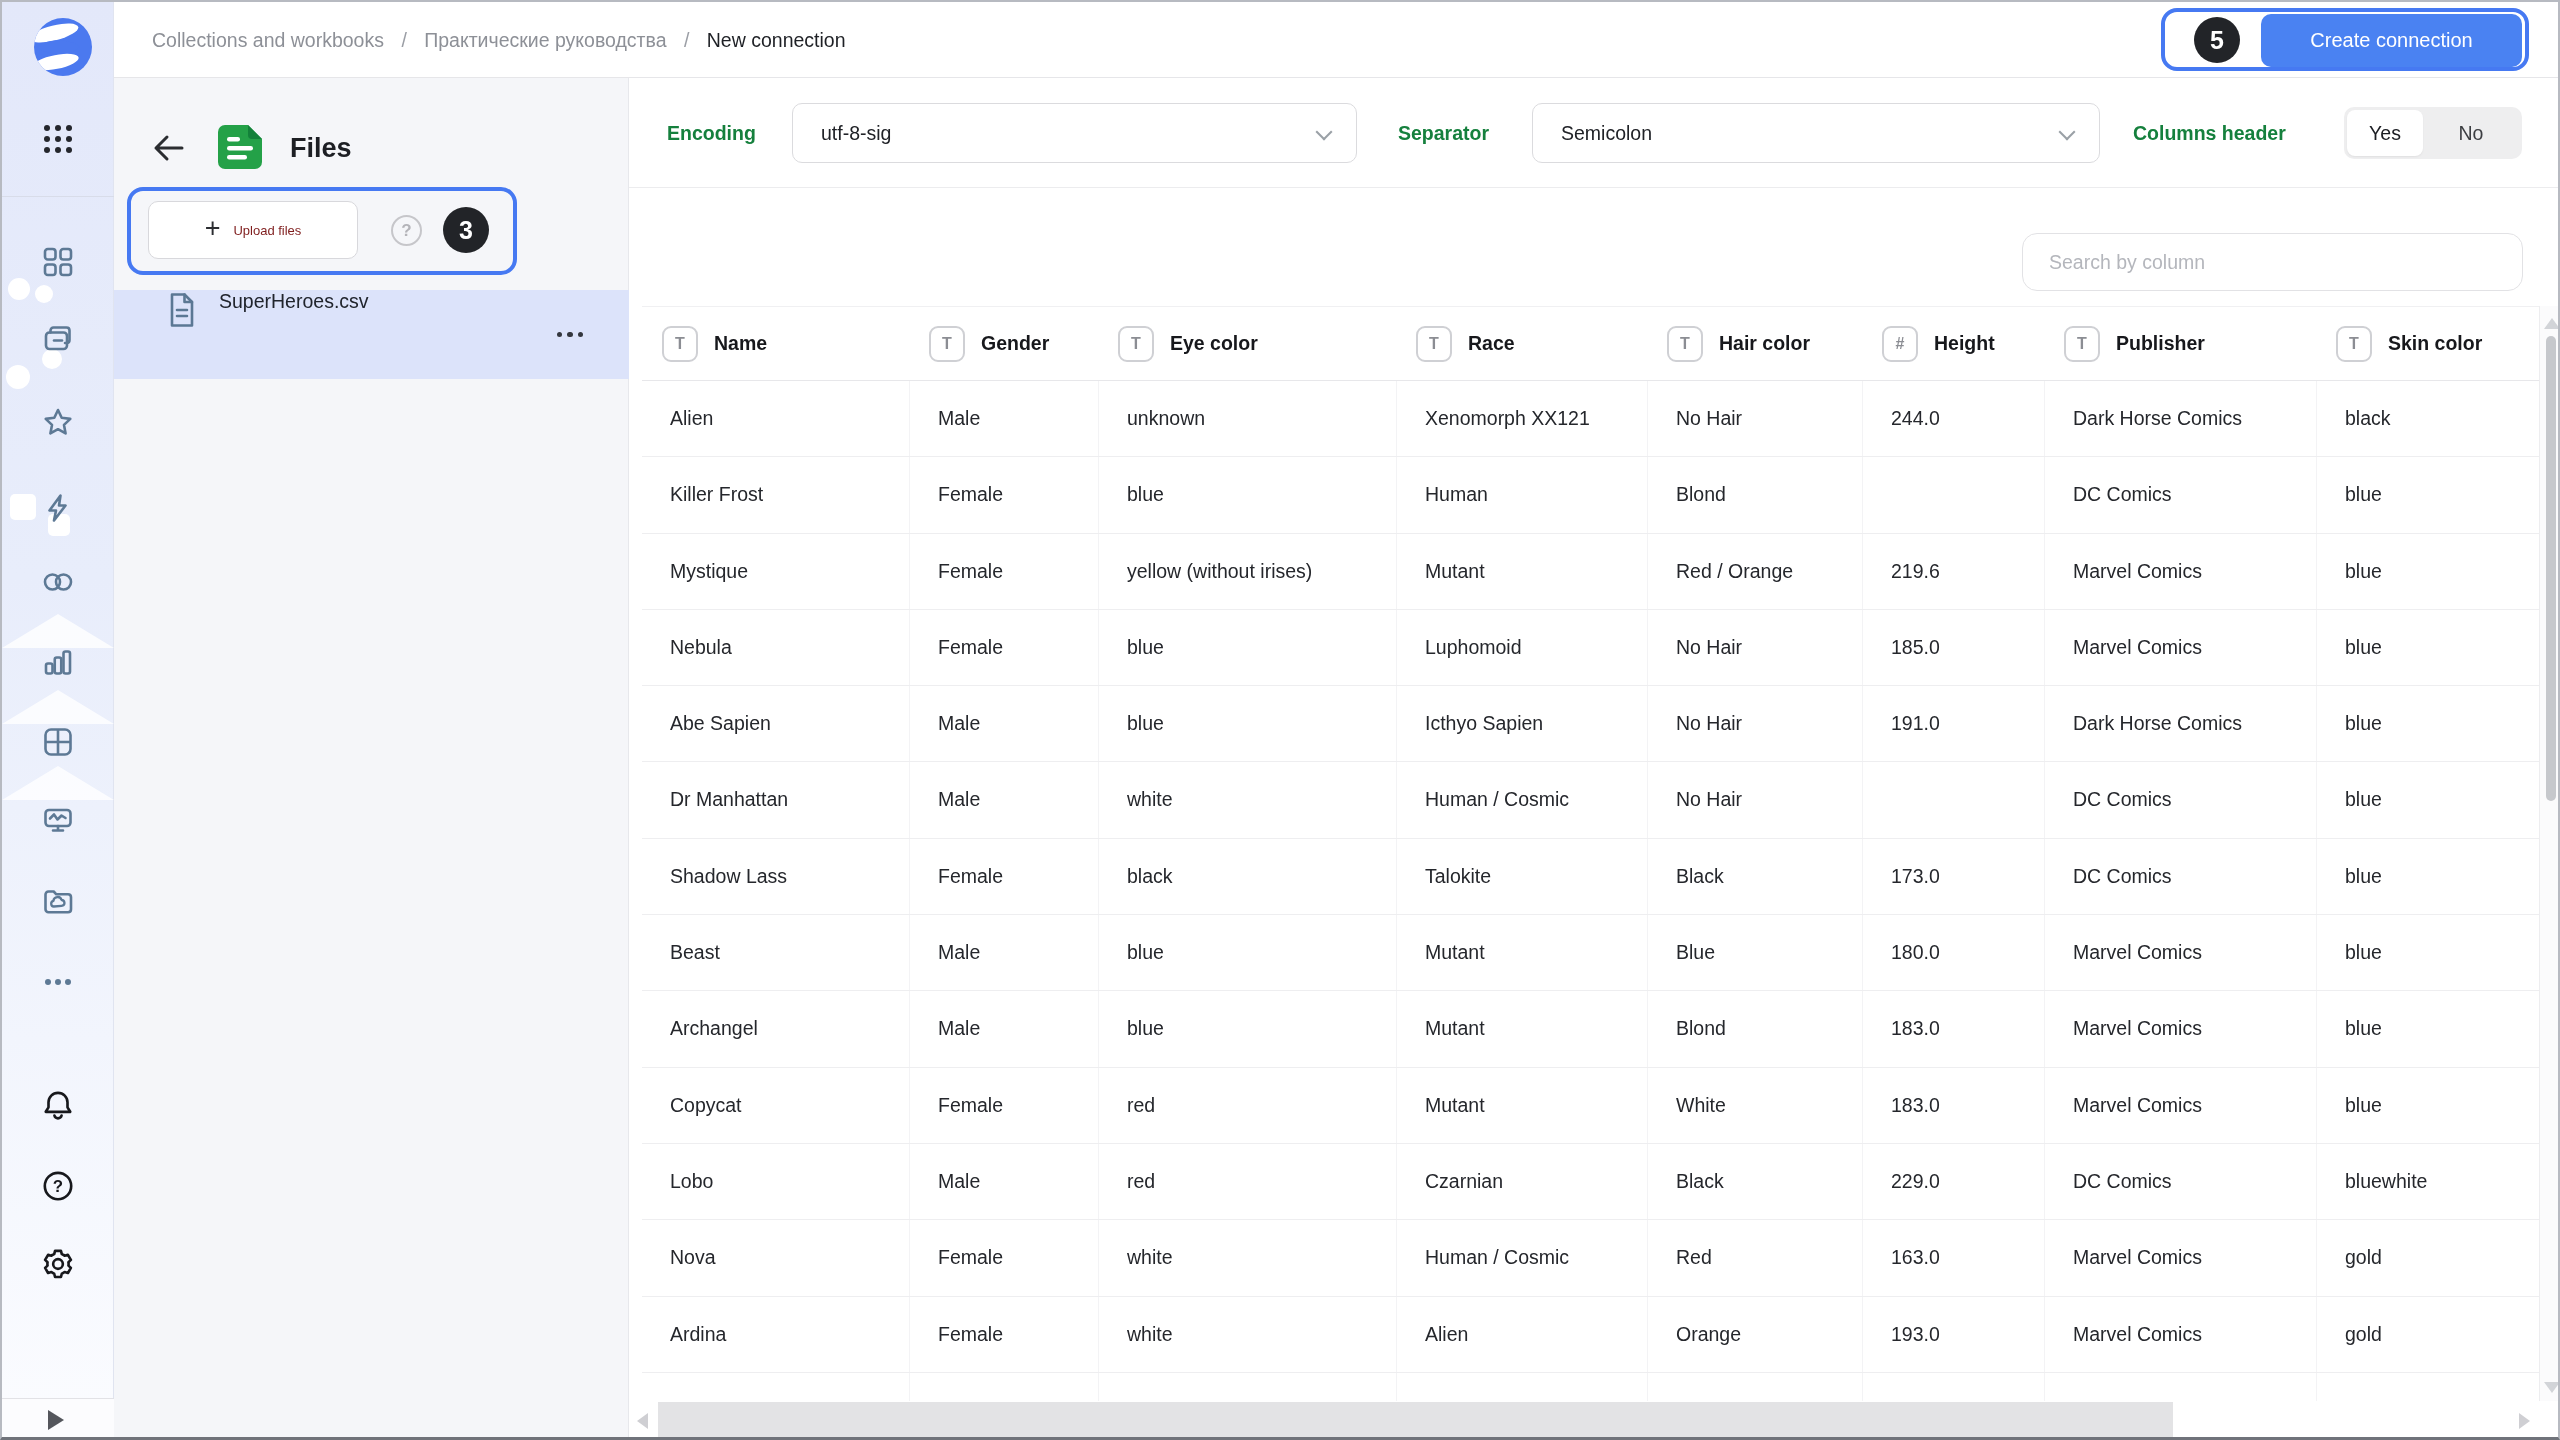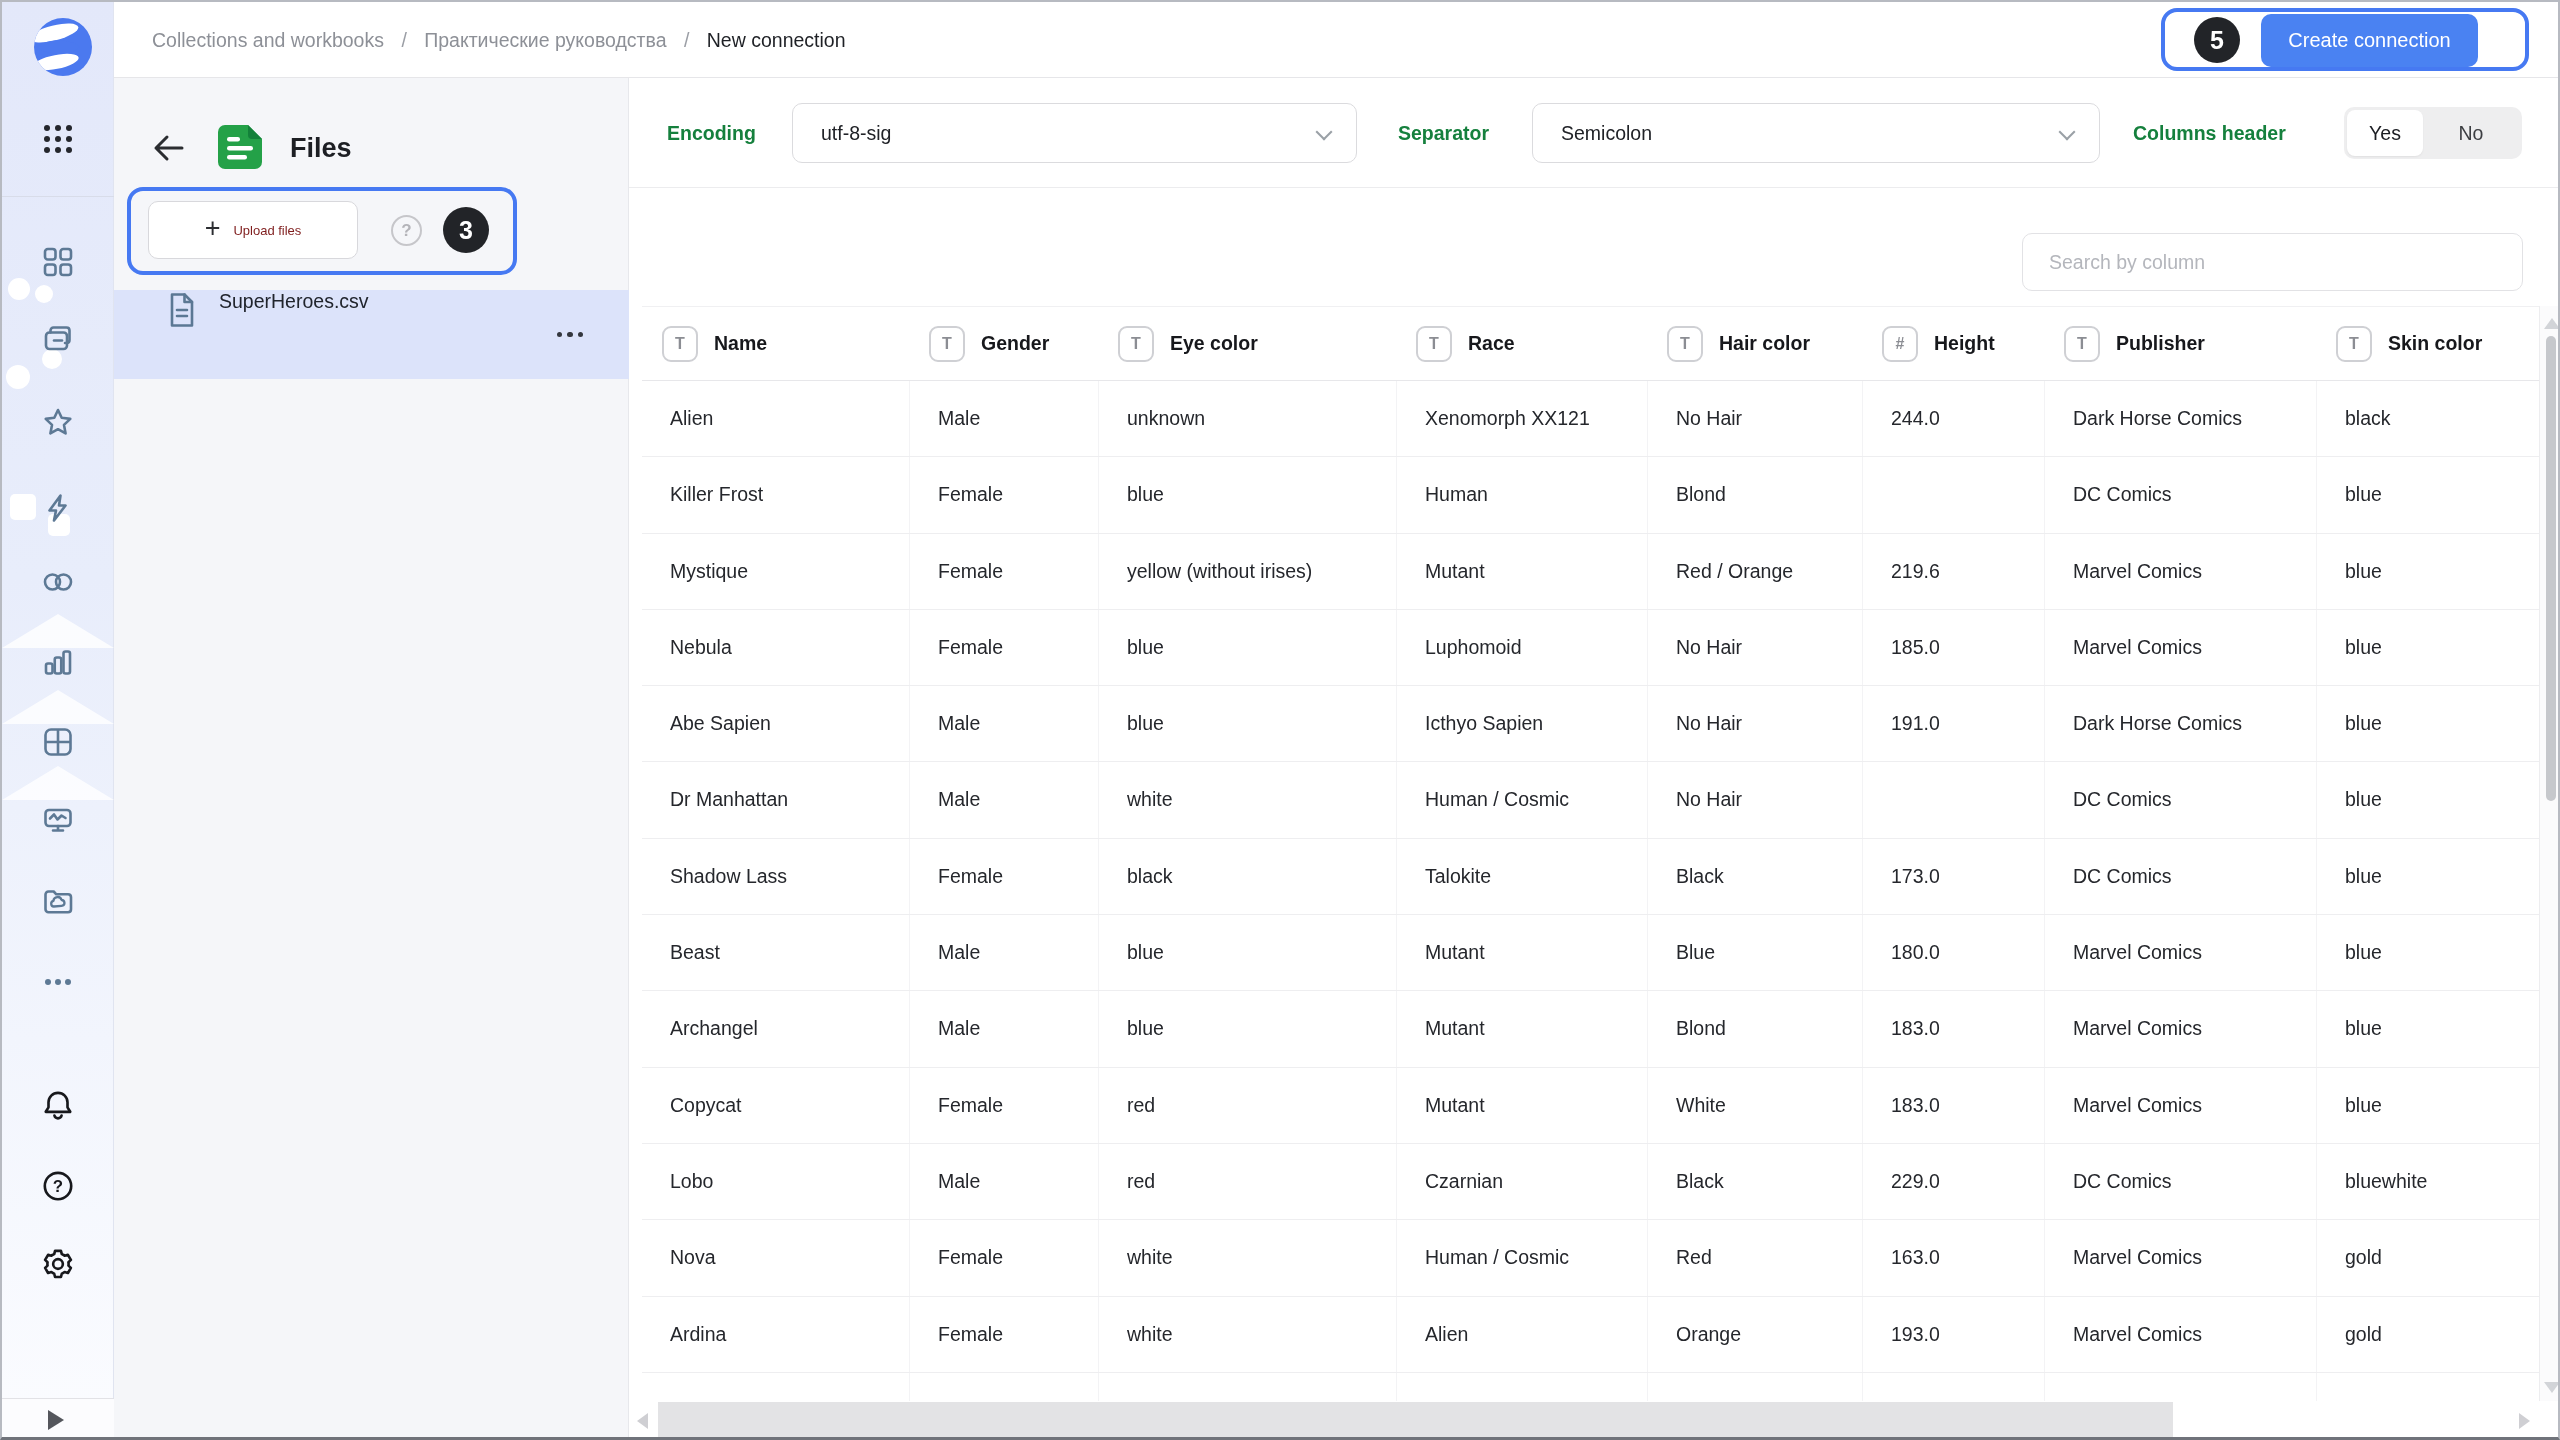--- a/index.html
+++ b/index.html
@@ -54,42 +54,42 @@
   
   .topbar { position:absolute; left:112px; top:0; width:2448px; height:76px; background:#fff;
             border-bottom:1px solid #e6e6e9; }
   .breadcrumb { position:absolute; left:38px; top:0; height:76px; line-height:76px; font-size:19.5px; white-space:nowrap; }
   .bc-link { color:#8d9097; cursor:pointer; }
   .bc-sep { color:#9b9ea5; margin:0 12px; }
   .bc-current { color:#1e2025; font-weight:500; }
   .create-annotation { position:absolute; left:2159px; top:6px; width:368px; height:63px;
                        border:4px solid #4679f2; border-radius:16px; z-index:40; }
   .badge-5 { left:2192px; top:15px; }
-  .create-btn { position:absolute; left:2259px; top:12px; width:217px; height:53px; background:#4a82f2;
+  .create-btn { position:absolute; left:2259px; top:12px; width:261px; height:53px; background:#4a82f2;
                 border-radius:10px; color:#fff; font-size:20px; display:flex; align-items:center;
                 justify-content:center; z-index:41; cursor:pointer; }
 
   
   .controls { position:absolute; left:627px; top:76px; width:1933px; height:110px; background:#fff;
               border-bottom:1px solid #ececee; }
   .ctl-label { position:absolute; top:0; height:110px; line-height:110px; font-size:19.5px; font-weight:600; color:#15803d; }
   .select { position:absolute; top:25px; height:60px; background:#fff; border:1px solid #dbdbde;
             border-radius:10px; cursor:pointer; }
   .select .val { position:absolute; left:28px; top:0; height:58px; line-height:58px; font-size:19.5px; color:#202227; }
   .chev { position:absolute; right:26px; top:22px; width:12px; height:12px;
           border-right:2.5px solid #9aa0a6; border-bottom:2.5px solid #9aa0a6; transform:rotate(45deg); }
   .toggle { position:absolute; left:1715px; top:29px; width:178px; height:52px; background:#eeeeef;
             border-radius:10px; display:flex; padding:3px; }
   .seg { display:flex; align-items:center; justify-content:center; font-size:19.5px; cursor:pointer; }
   .seg.on { background:#fff; border-radius:8px; width:76px; color:#1b1d22; box-shadow:0 1px 2px rgba(0,0,0,.06); }
   .seg.off { flex:1; color:#3c3e42; }
 
   
   .search-box { position:absolute; left:2020px; top:231px; width:501px; height:58px; }
-  .search-box input { width:100%; height:100%; border:1px solid #e2e2e5; border-radius:10px;
+  .search-box input { width:100%; height:100%; border:1px solid #e2e2e5; border-radius:15px;
                       padding-left:26px; font-size:19.5px; font-family:"Liberation Sans",sans-serif; color:#24262b; outline:none; }
   .search-box input::placeholder { color:#b4b6bc; }
 
   
   .table { position:absolute; left:640px; top:304px; width:1897px; height:1136px; overflow:hidden; }
   .thead { display:grid; grid-template-columns:267px 189px 298px 251px 215px 182px 272px 223px;
            height:75px; border-top:1px solid #f0f0f2; border-bottom:1px solid #e7e7ea; }
   .hcell { display:flex; align-items:center; padding-left:20px; gap:16px; overflow:hidden; white-space:nowrap; }
   .tbadge { width:36px; height:36px; border:2px solid #cfd0d4; border-radius:9px; flex:0 0 36px;
             display:flex; align-items:center; justify-content:center; font-size:16px; font-weight:700; color:#8b8d93; }

